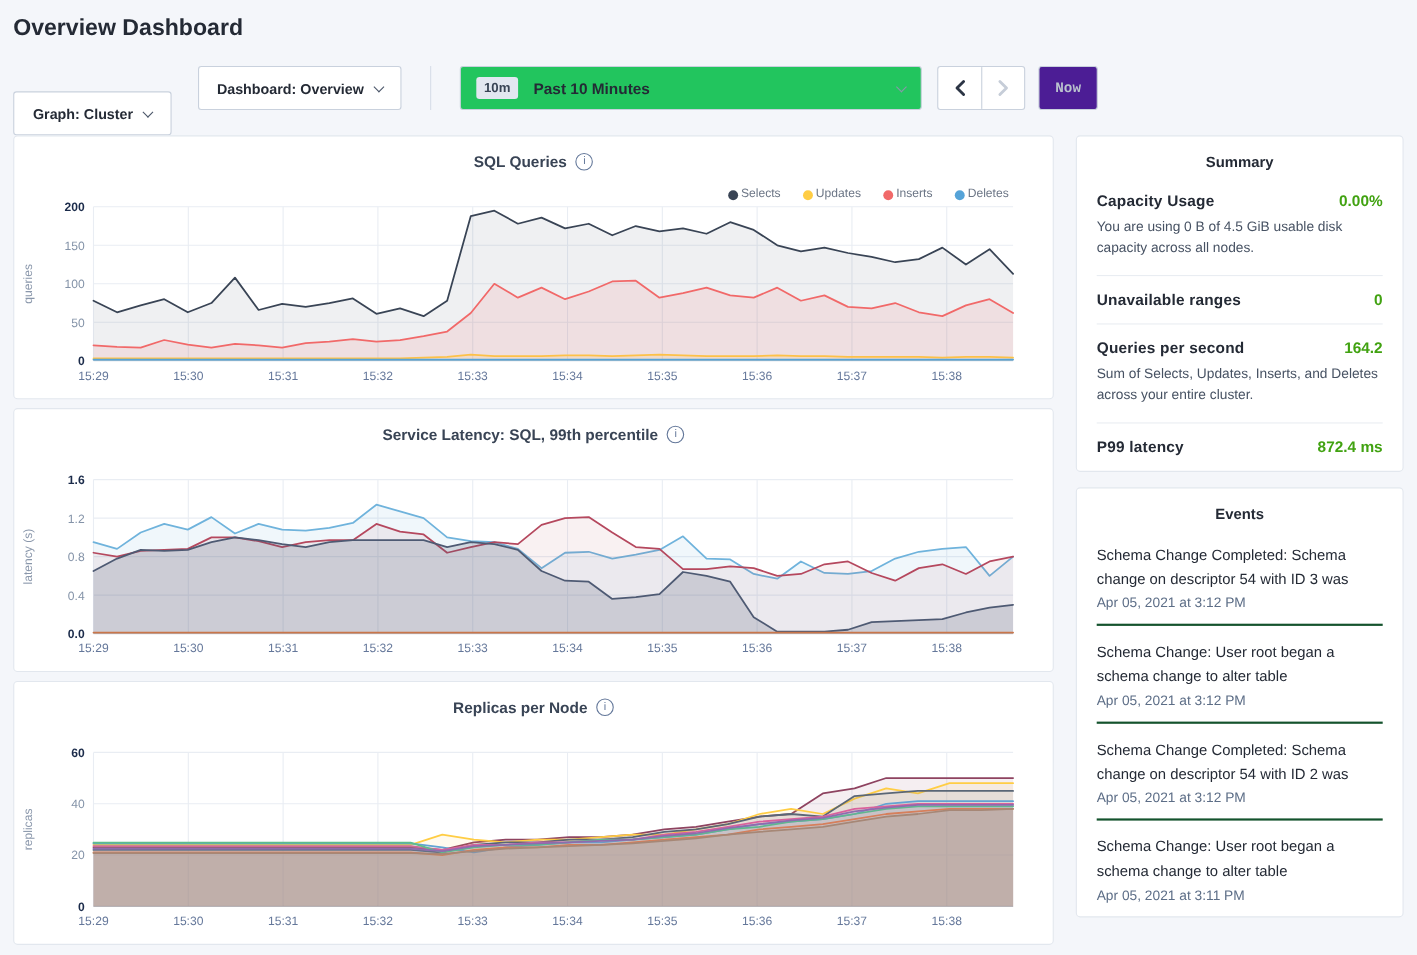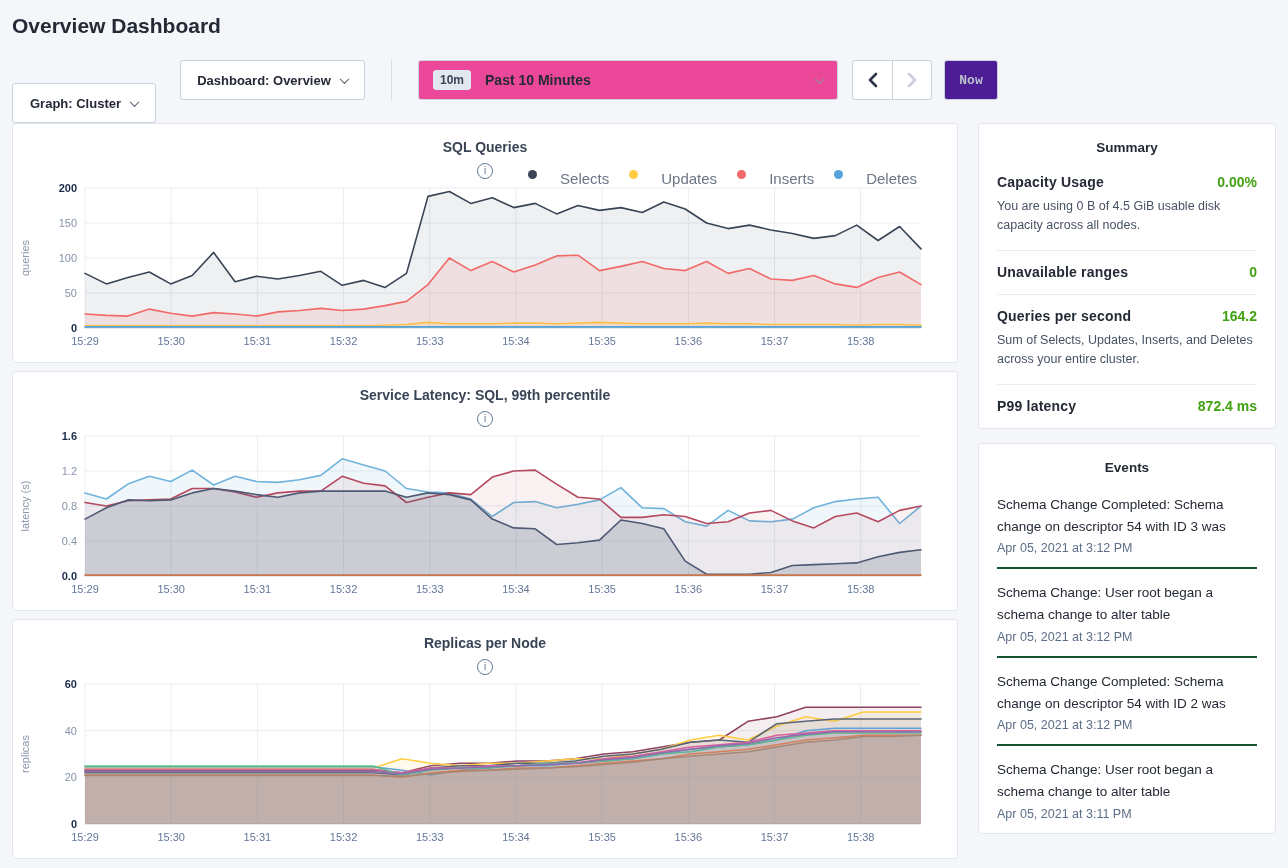--- a/index.html
+++ b/index.html
@@ -20,21 +20,21 @@
     font-size:13px; font-weight:700; color:#242a35; cursor:pointer;
   }
   .dd-graph { width:144px; justify-content:center;margin-top:46px; }
   .dd-dash { width:185px; margin-left:24px; justify-content:center; }
   .caret-down {
     width:7px; height:7px; border-right:1.6px solid #4a5568; border-bottom:1.6px solid #4a5568;
     transform:rotate(45deg) translate(-1px,-1px); display:inline-block; flex:none;
   }
   .v-divider { width:1px; height:40px; background:#d8dee8; margin:0 26px; }
   .time-select {
-    width:420px; height:40px; background:#ec4899; border:1px solid #c9d1dd; border-radius:3px;
+    width:420px; height:40px; background:#22c55e; border:1px solid #c9d1dd; border-radius:3px;
     display:flex; align-items:center; padding:0 14px; cursor:pointer;
   }
   .time-badge {
     background:#e2e7f0; color:#394455; font-size:12px; font-weight:700;
     border-radius:3px; padding:3px 7px; margin-right:14px;
   }
   .time-label { font-size:14px; font-weight:700; color:#242a35; }
   .time-select .caret-down { margin-left:auto; border-color:#8a97ab; }
   .nav-group { display:flex; margin-left:14px; border:1px solid #c9d1dd; border-radius:3px; background:#fff; height:40px; }
   .nav-btn { width:39px; height:38px; display:flex; align-items:center; justify-content:center; cursor:pointer; }
@@ -48,29 +48,29 @@
   .main { display:flex; margin:23px 12px 0 12px; gap:20px; align-items:flex-start; }
   .charts-col { width:946px; display:flex; flex-direction:column; gap:8px; }
   .side-col { width:298px; display:flex; flex-direction:column; gap:14px; }
 
   .chart-card {
     position:relative; width:946px; height:240px; background:#fff;
     border:1px solid #e2e7ee; border-radius:4px; overflow:hidden;
   }
   .chart-title {
     text-align:center; margin-top:15px; font-size:14px; font-weight:700; color:#394455;
-    display:flex; align-items:center; justify-content:center; gap:8px;flex-direction:column;
+    display:flex; align-items:center; justify-content:center; gap:8px;
   }
   .info-icon {
     width:16px; height:16px; border:1px solid #64789a; border-radius:50%;
     color:#64789a; font-size:10px; line-height:14px; text-align:center; display:inline-block;
     font-weight:400; cursor:pointer;
   }
   .legend { position:absolute; top:46px; right:40px; display:flex; gap:20px; }
-  .legend-item { display:flex; align-items:flex-start; gap:23px; font-size:15px; color:#6c7686; cursor:pointer; }
+  .legend-item { display:flex; align-items:flex-end; gap:3px; font-size:11px; color:#6c7686; cursor:pointer; }
   .legend-dot { width:9px; height:9px; border-radius:50%; display:inline-block; }
   svg.plot { position:absolute; left:0; bottom:6px; width:946px; height:176px; display:block; }
 
   
   .panel { background:#fff; border:1px solid #e2e7ee; border-radius:4px; padding:0 18px; }
   .panel-title { text-align:center; font-size:13.5px; font-weight:700; color:#242a35; padding:16px 0 6px; }
   .sum-item { padding:13px 0 14px; border-bottom:1px solid #e9edf2; }
   .sum-item:last-child { border-bottom:none; }
   .sum-head { display:flex; align-items:baseline; }
   .sum-label { font-size:14px; font-weight:700; color:#242a35; letter-spacing:.2px; }

